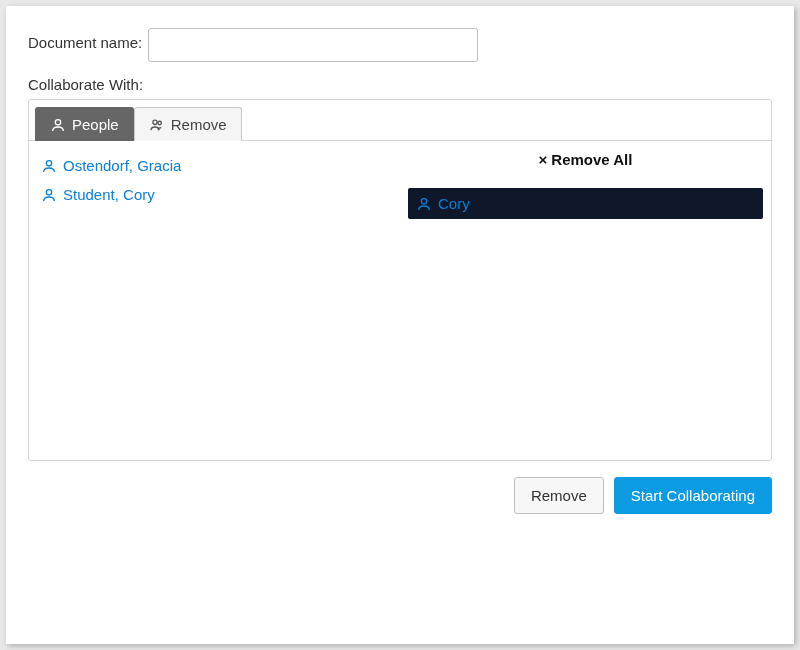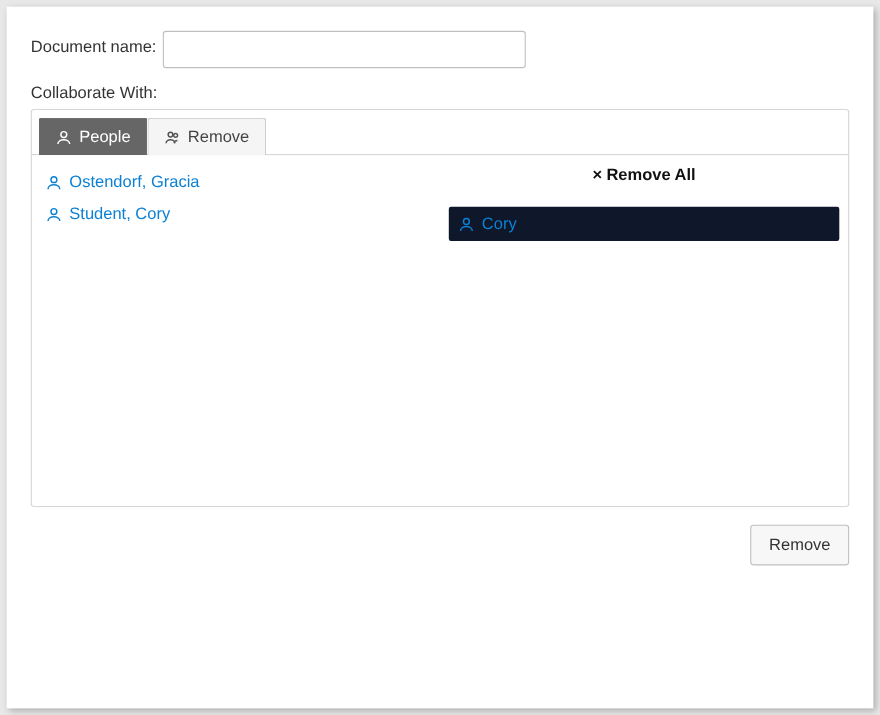--- a/index.html
+++ b/index.html
@@ -218,15 +218,16 @@
               <path d="M4 21c0-4 4-6 8-6s8 2 8 6"></path>
             </svg>
           <span>Cory</span>
         </div>
       </div>
     </div>
   </div>
 
   <div class="footer">
     <button class="btn">Remove</button>
+    <button class="btn btn-primary">Start Collaborating</button>
   </div>
 
 </div>
 
 </body></html>

